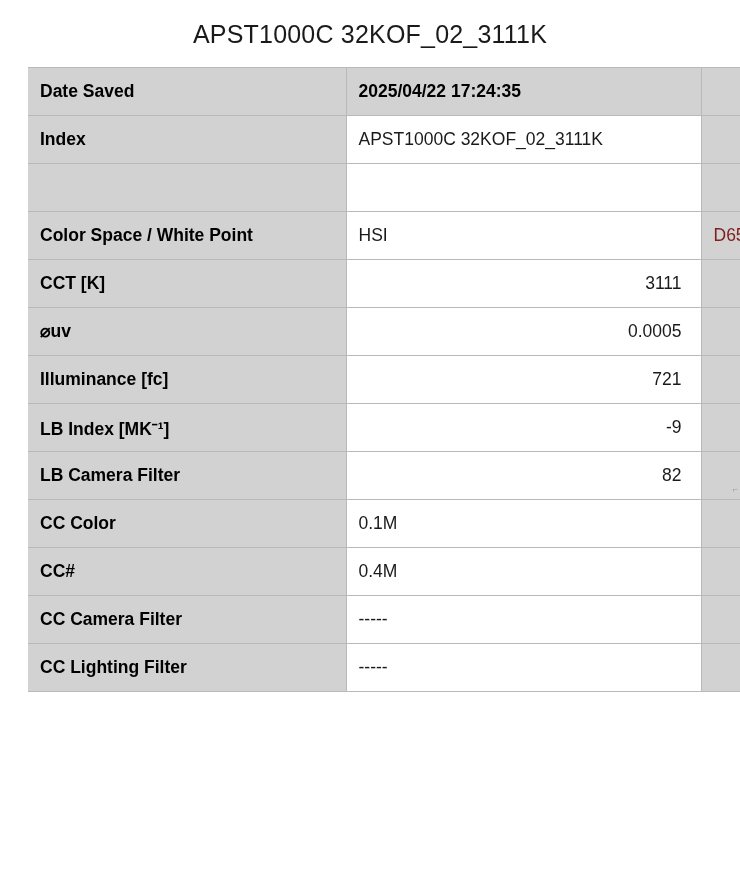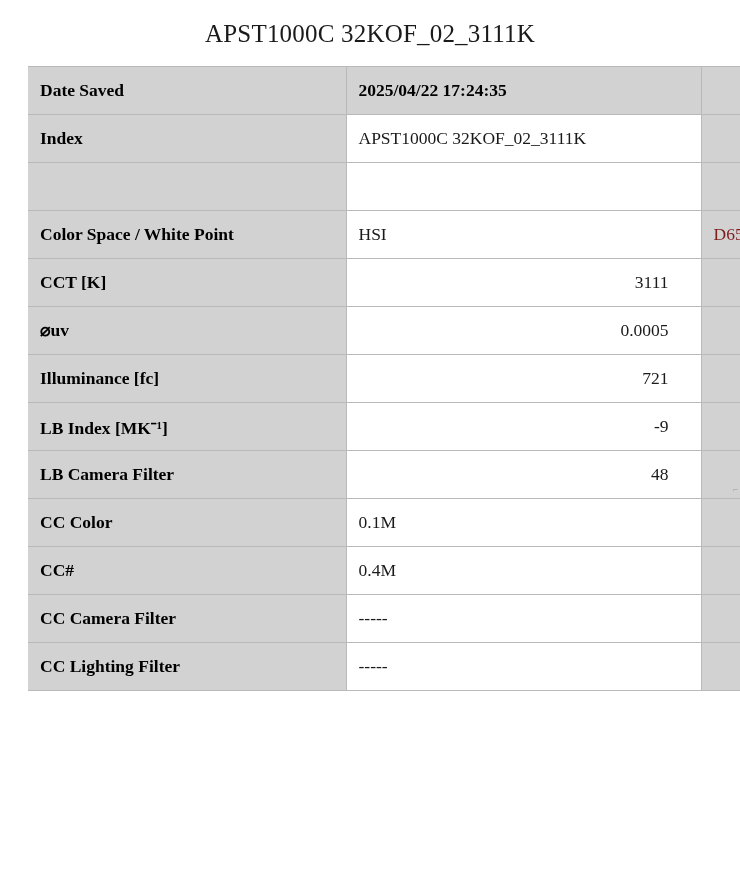--- a/index.html
+++ b/index.html
@@ -12,21 +12,20 @@
     height: 886px;
     font-family: "Liberation Sans", sans-serif;
     color: #000000;
     overflow: hidden;
   }
   .page {
     position: relative;
     width: 740px;
     height: 779px;
     background: #ffffff;
-    font-family: Liberation Serif, serif;
   }
   .doc-title {
     text-align: center;
     font-size: 25px;
     font-weight: 400;
     color: #1a1a1a;
     padding: 20px 0 18px 0;
     letter-spacing: 0.2px;
   }
   table.measure-table {
@@ -61,21 +60,21 @@
     color: #000;
     padding-left: 10px;
     font-size: 17.5px;
   }
   .cell-value {
     background: #ffffff;
     color: #1a1a1a;
   }
   .cell-value.num {
     text-align: right;
-    padding-right: 32px;
+    padding-right: 19px;
   }
   .cell-extra {
     background: #d2d2d2;
     color: #7f1d1d;
     font-weight: normal;
     font-size: 17.5px;
     text-align: left;
     padding-left: 10px;
   }
   .cell-extra.blank { background: #d2d2d2; }
@@ -144,21 +143,21 @@
           <td class="cell-value num">721</td>
           <td class="cell-extra blank"></td>
         </tr>
         <tr>
           <td class="cell-label">LB Index [MK⁻¹]</td>
           <td class="cell-value num">-9</td>
           <td class="cell-extra blank"></td>
         </tr>
         <tr>
           <td class="cell-label">LB Camera Filter</td>
-          <td class="cell-value num">48</td>
+          <td class="cell-value num">82</td>
           <td class="cell-extra blank"></td>
         </tr>
         <tr>
           <td class="cell-label">CC Color</td>
           <td class="cell-value">0.1M</td>
           <td class="cell-extra blank"></td>
         </tr>
         <tr>
           <td class="cell-label">CC#</td>
           <td class="cell-value">0.4M</td>

